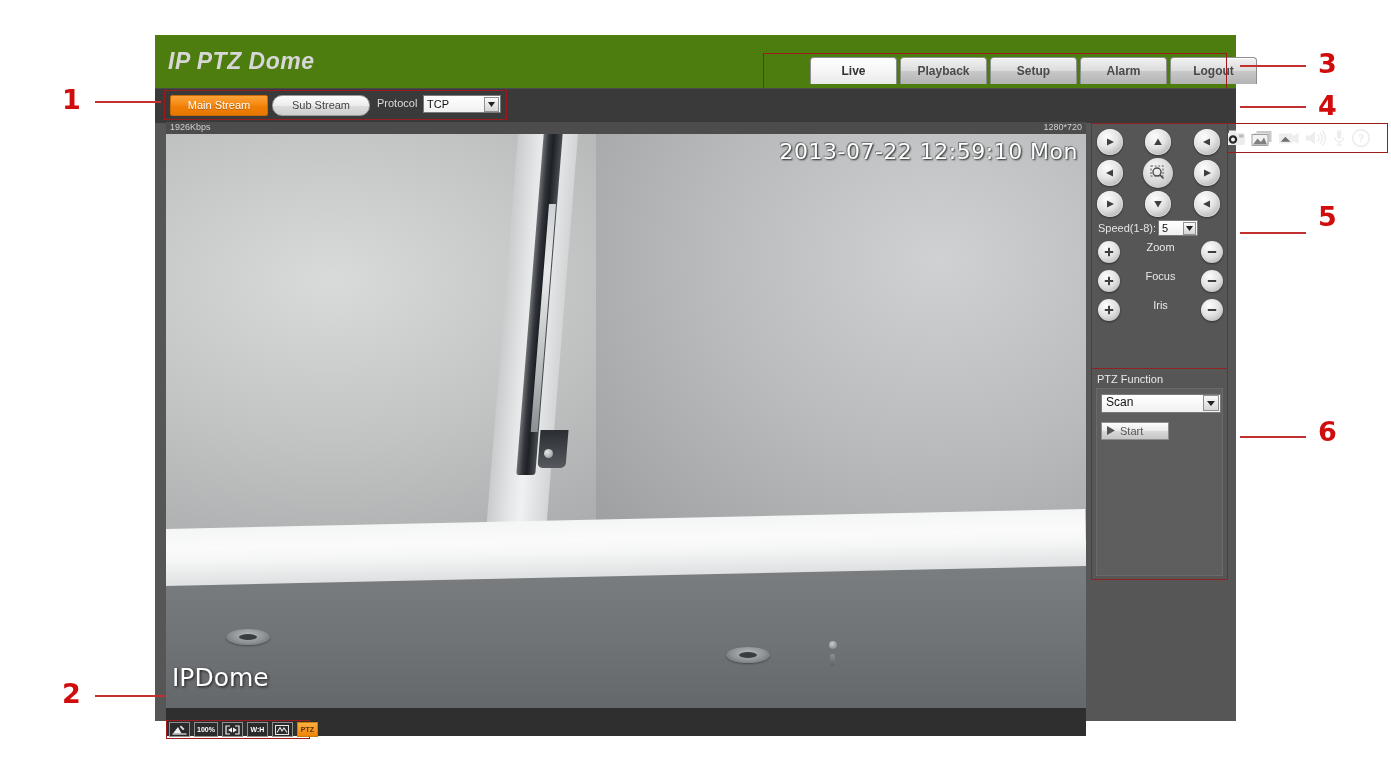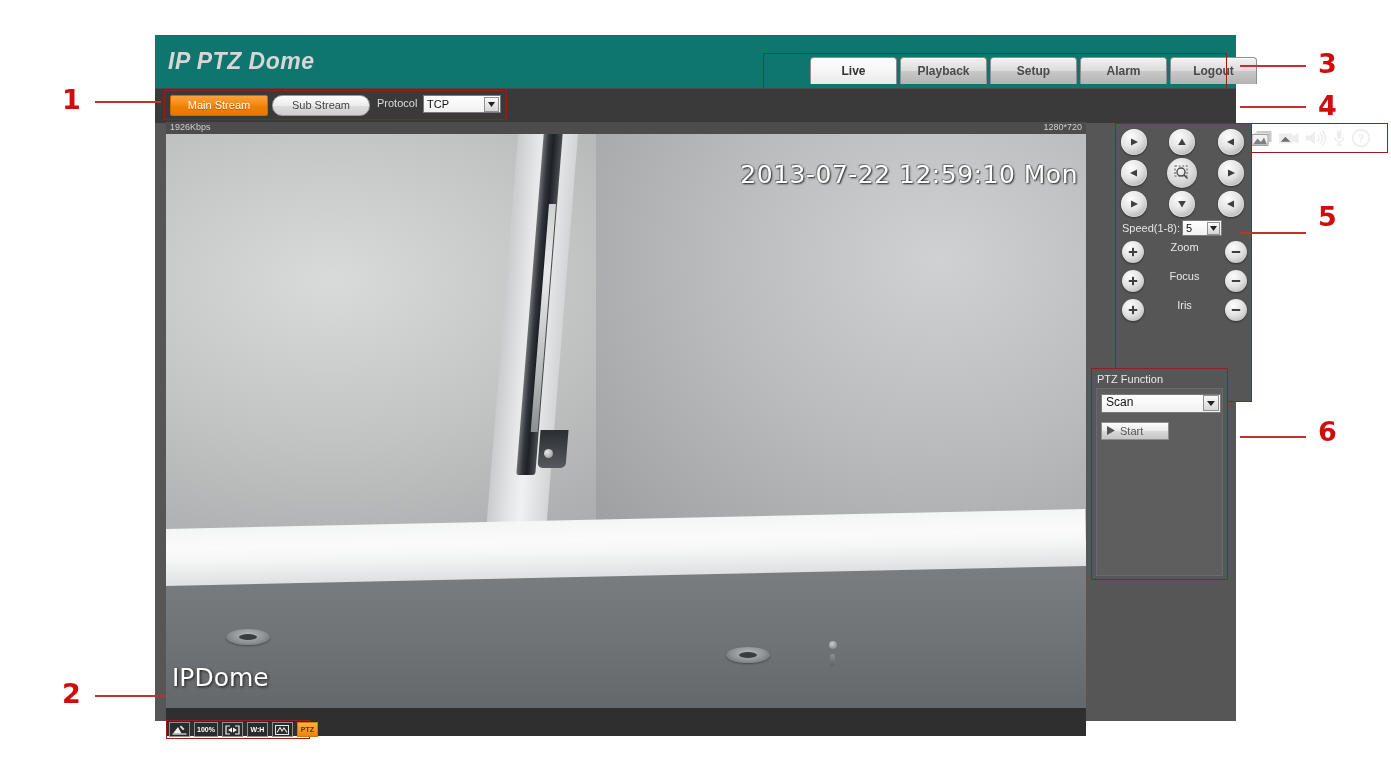--- a/index.html
+++ b/index.html
@@ -9,21 +9,21 @@
   }
   .page{position:absolute;left:0;top:0;width:1391px;height:757px;}
 
   
   .device{
     position:absolute;left:155px;top:35px;width:1081px;height:686px;
     background:#565656;
   }
 
   
-  .hdr{position:absolute;left:0;top:0;width:1081px;height:58px;background:#0f766e;}
+  .hdr{position:absolute;left:0;top:0;width:1081px;height:58px;background:#4d7c0f;}
   .brand{
     position:absolute;left:13px;top:13px;
     font-size:23px;font-style:italic;font-weight:bold;color:#d7d7d7;
     letter-spacing:.5px; font-family:"Liberation Sans", sans-serif;
   }
 
   
   .navtabs{position:absolute;left:612px;top:22px;display:flex;gap:3px;}
   .tab{
     width:85px;height:26px;line-height:26px;text-align:center;
@@ -167,25 +167,24 @@
   .l2{left:560px;top:513px;}
   .sensor{
     position:absolute;left:663px;top:507px;width:8px;height:8px;border-radius:50%;
     background:radial-gradient(circle at 40% 35%,#c8cacb,#75787a);
   }
   .sensor2{
     position:absolute;left:664px;top:520px;width:5px;height:12px;border-radius:2px;
     background:linear-gradient(to bottom,#8e9193,#5f6264);
   }
   .stamp{
-    position:absolute;right:8px;top:5px;font-size:25px;color:#ffffff;
+    position:absolute;right:8px;top:5px;font-size:22px;color:#ffffff;
     font-family:"DejaVu Sans", sans-serif;letter-spacing:.5px;
     text-shadow:1px 1px 2px rgba(0,0,0,.85),-1px -1px 1px rgba(0,0,0,.4);
     white-space:nowrap;
-    margin-top:21px;
   }
   .wmark{
     position:absolute;left:6px;bottom:16px;font-size:25px;color:#ffffff;
     font-family:"DejaVu Sans", sans-serif;
     text-shadow:1px 1px 3px rgba(0,0,0,.8);
   }
 
   
   .botbar{
     position:absolute;left:11px;top:673px;width:920px;height:28px;background:#2f2f2f;
@@ -202,21 +201,21 @@
     display:flex;align-items:center;justify-content:center;
     font-size:7px;font-weight:bold;color:#ffffff;
     border:1px solid #8f8f8f;background:#2b2b2b;cursor:pointer;
     box-sizing:border-box;
   }
   .bic.ptz{background:linear-gradient(to bottom,#fcb040,#ef8406);border-color:#c77d10;color:#5a3000;}
 
   
   .ptzbox{
     position:absolute;left:936px;top:88px;width:137px;height:279px;
-    border:1px solid #8f2222;box-sizing:border-box;background:#565656;margin-left:24px;
+    border:1px solid #8f2222;box-sizing:border-box;background:#565656;
   }
   .ptzpad{position:absolute;left:5px;top:5px;width:125px;height:90px;}
   .dbtn{
     position:absolute;width:26px;height:26px;border-radius:50%;cursor:pointer;
     background:radial-gradient(circle at 38% 30%,#fdfdfd 0%,#e3e3e3 45%,#bdbdbd 75%,#9c9c9c 100%);
     box-shadow:0 1px 2px rgba(0,0,0,.45),inset 0 0 0 1px rgba(255,255,255,.35);
     display:flex;align-items:center;justify-content:center;
   }
   .dbtn svg{display:block;}
   .center-btn{

